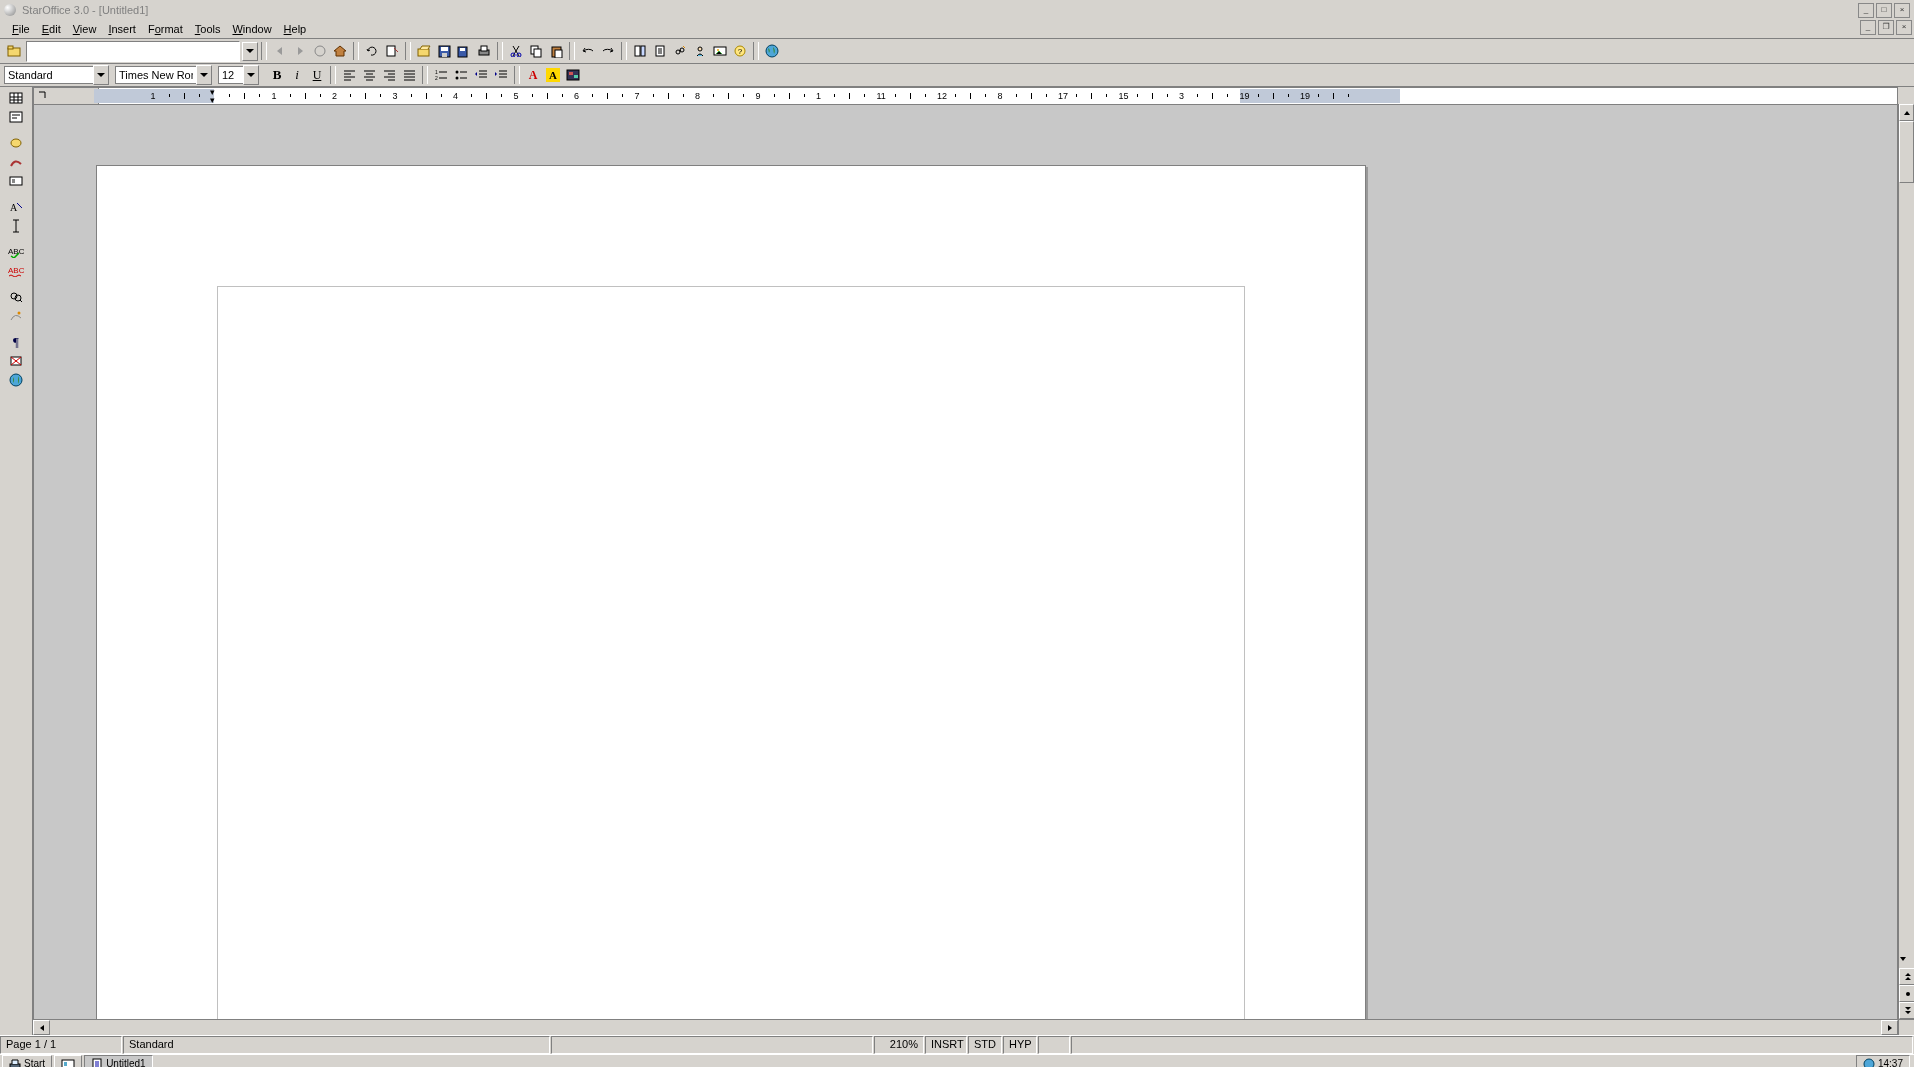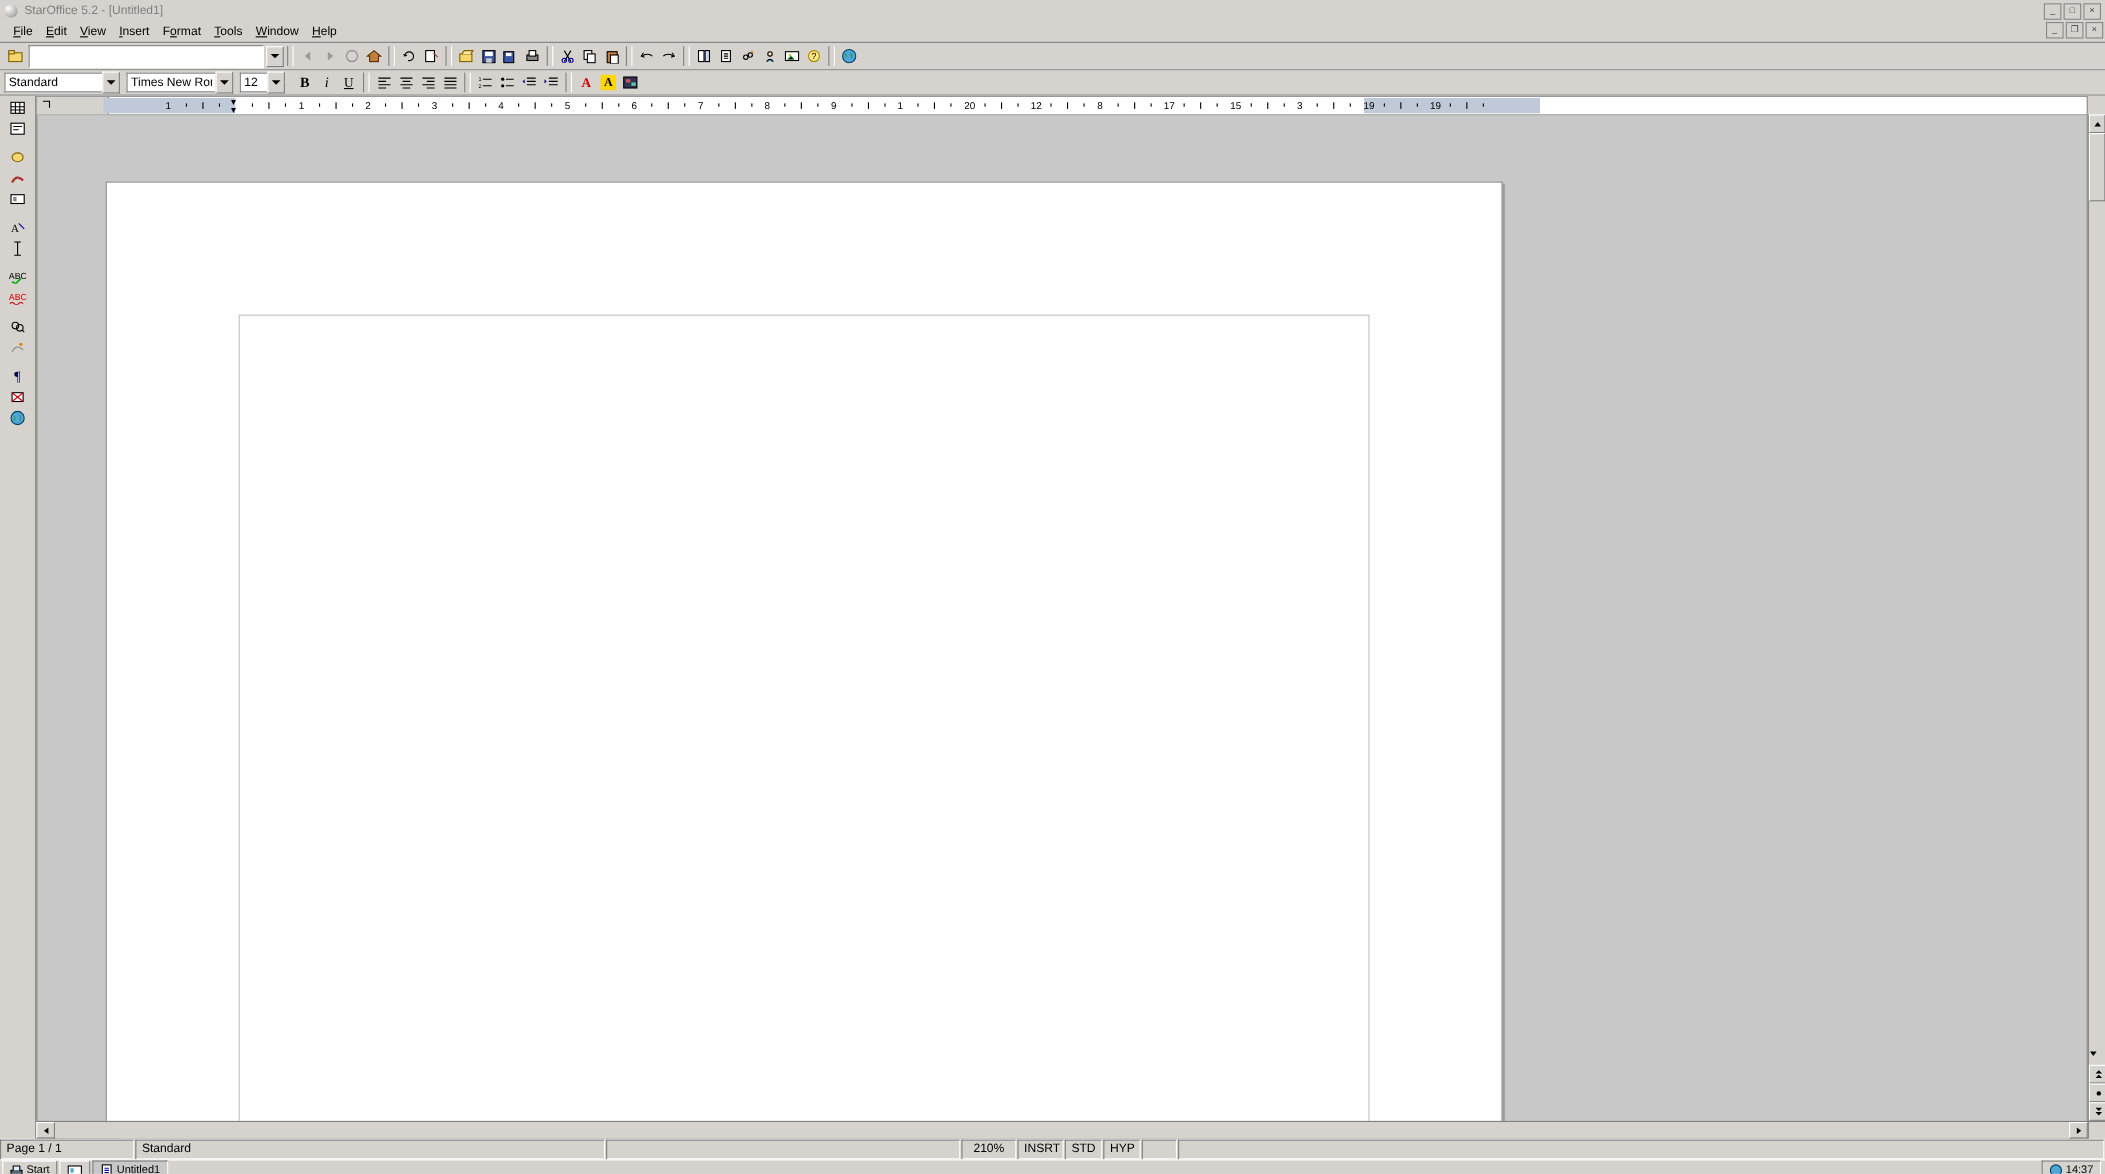--- a/index.html
+++ b/index.html
@@ -49,21 +49,21 @@
 .taskbtn.pressed{border:1px solid #808080;border-right-color:#fff;border-bottom-color:#fff;background:#c8c8c8;}
 .taskbar .spacer{flex:1;}
 svg{pointer-events:none;}
 .tri-down{width:0;height:0;border-left:4px solid transparent;border-right:4px solid transparent;border-top:4px solid #000;}
 </style>
 </head>
 <body>
 
 <div class="titlebar">
   <div class="app-icon"></div>
-  <span>StarOffice 5.2 - [Untitled1]</span>
+  <span>StarOffice 3.0 - [Untitled1]</span>
   <div class="spacer"></div>
   <div class="wbtn">_</div>
   <div class="wbtn">□</div>
   <div class="wbtn">×</div>
 </div>
 
 <div class="menubar">
   <div class="menuitem"><span class="ul">F</span>ile</div>
   <div class="menuitem"><span class="ul">E</span>dit</div>
   <div class="menuitem"><span class="ul">V</span>iew</div>
@@ -435,21 +435,21 @@
         <div class="tick" style="left: 237.5px;">1</div>
         <div class="tick" style="left: 298px;">2</div>
         <div class="tick" style="left: 358.5px;">3</div>
         <div class="tick" style="left: 419px;">4</div>
         <div class="tick" style="left: 479.5px;">5</div>
         <div class="tick" style="left: 540px;">6</div>
         <div class="tick" style="left: 600.5px;">7</div>
         <div class="tick" style="left: 661px;">8</div>
         <div class="tick" style="left: 721.5px;">9</div>
         <div class="tick" style="left: 782px;">1</div>
-        <div class="tick" style="left: 842.5px;">20</div>
+        <div class="tick" style="left: 842.5px;">11</div>
         <div class="tick" style="left: 903px;">12</div>
         <div class="tick" style="left: 963.5px;">8</div>
         <div class="tick" style="left: 1024px;">17</div>
         <div class="tick" style="left: 1084.5px;">15</div>
         <div class="tick" style="left: 1145px;">3</div>
         <div class="tick" style="left: 1205.5px;">19</div>
         <div class="tick" style="left: 1266px;">19</div>
         <div class="stick" style="left: 134.625px; height: 3px; top: 6px;"></div>
         <div class="stick" style="left: 149.75px; height: 6px; top: 5px;"></div>
         <div class="stick" style="left: 164.875px; height: 3px; top: 6px;"></div>
@@ -565,21 +565,21 @@
         </div>
       <div style="width:15px;border-left:1px solid #808080"></div>
     </div>
   </div>
 </div>
 
 <div class="statusbar">
   <div class="status-cell" style="width:110px">Page 1 / 1</div>
   <div class="status-cell" style="width:415px">Standard</div>
   <div class="status-cell" style="width:310px"></div>
-  <div class="status-cell" style="width:38px;text-align:center">210%</div>
+  <div class="status-cell" style="width:38px;text-align:right">210%</div>
   <div class="status-cell" style="width:30px">INSRT</div>
   <div class="status-cell" style="width:22px">STD</div>
   <div class="status-cell" style="width:22px">HYP</div>
   <div class="status-cell" style="width:20px"></div>
   <div class="status-cell" style="flex:1"></div>
 </div>
 
 <div class="taskbar">
   <div class="taskbtn">
     <svg width="12" height="12" style="margin-right:3px">

